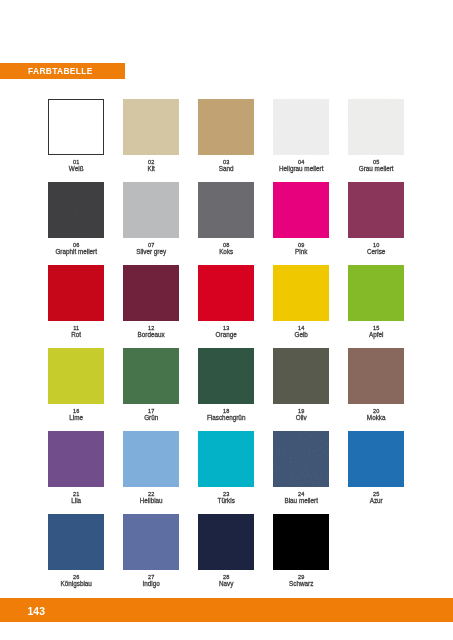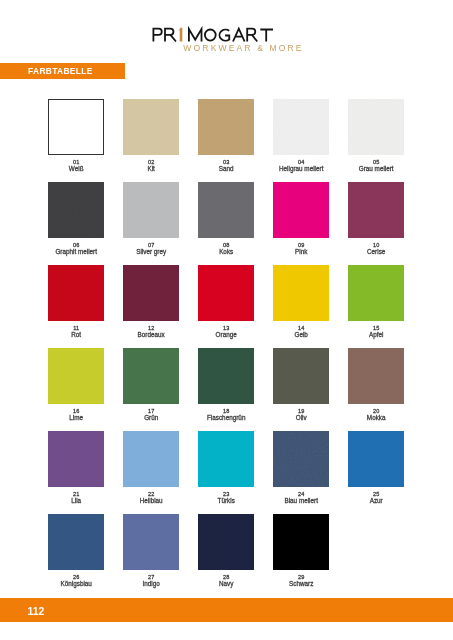--- a/index.html
+++ b/index.html
@@ -26,36 +26,20 @@
   .cap .nm{font-size:6.35px;line-height:1;margin-top:-0.2px;}
 
   
   .footer{position:absolute;left:0;top:598px;width:453px;height:24px;background:#EF7D08;}
   .footer-num{position:absolute;left:27.4px;top:607.5px;font-size:10.4px;line-height:7.1px;font-weight:bold;color:#fff;letter-spacing:0.1px;}
 </style>
 </head>
 <body>
 
 <div class="page">
-  <div class="logo">
-    <svg width="453" height="60" viewBox="0 0 453 60" aria-label="PR1MOGART">
-      <g fill="none" stroke="#141414" stroke-width="1.8" stroke-linecap="butt" stroke-linejoin="miter">
-        <path d="M153.4 41.5 V28.6 h5.2 a3.15 3.15 0 0 1 0 6.3 h-5.2"></path>
-        <path d="M165.0 41.5 V28.6 h5.3 a3.15 3.15 0 0 1 0 6.3 h-5.3 M170.4 34.9 L176.0 41.5"></path>
-        <path d="M188.9 41.5 V29.0 L195.2 39.8 L201.5 29.0 V41.5"></path>
-        <ellipse cx="210.3" cy="35.05" rx="5.4" ry="5.55"></ellipse>
-        <path d="M229.2 30.7 a6.0 5.55 0 1 0 0.05 8.75 V35.5 h-4.2"></path>
-        <path d="M233.0 41.5 L238.8 28.6 L244.6 41.5 M235.1 36.6 h7.4"></path>
-        <path d="M247.2 41.5 V28.6 h4.95 a3.15 3.15 0 0 1 0 6.3 h-4.95 M252.1 34.9 L257.2 41.5"></path>
-        <path d="M260.3 29.5 h12.7 M266.2 29.5 V41.5"></path>
-      </g>
-      <path d="M178.4 31.4 L180.4 27.7 h1.9 V41.5 h-2.55 V30.0 z" fill="#C8883A"></path>
-    </svg>
-    <div class="logo-sub">WORKWEAR &amp; MORE</div>
-  </div>
   <div class="banner" style="background-color: rgb(238, 125, 10);"></div>
   <div class="banner-text">FARBTABELLE</div>
 
   <div class="grid">
       <div class="row" style="top: 99.2px;">
         <div class="cell" style="left: 0px;">
           <div class="sw" style="background: rgb(255, 255, 255); border: 1px solid rgb(51, 51, 51);"></div>
           <div class="cap">
             <div class="num">01</div>
             <div class="nm">Weiß</div>
@@ -296,14 +280,14 @@
           <div class="sw" style="background: rgb(0, 0, 0);"></div>
           <div class="cap">
             <div class="num">29</div>
             <div class="nm">Schwarz</div>
           </div>
         </div>
       </div>
     </div>
 
   <div class="footer" style="background-color: rgb(239, 125, 8);"></div>
-  <div class="footer-num">112</div>
+  <div class="footer-num">143</div>
 </div>
 
 </body></html>

